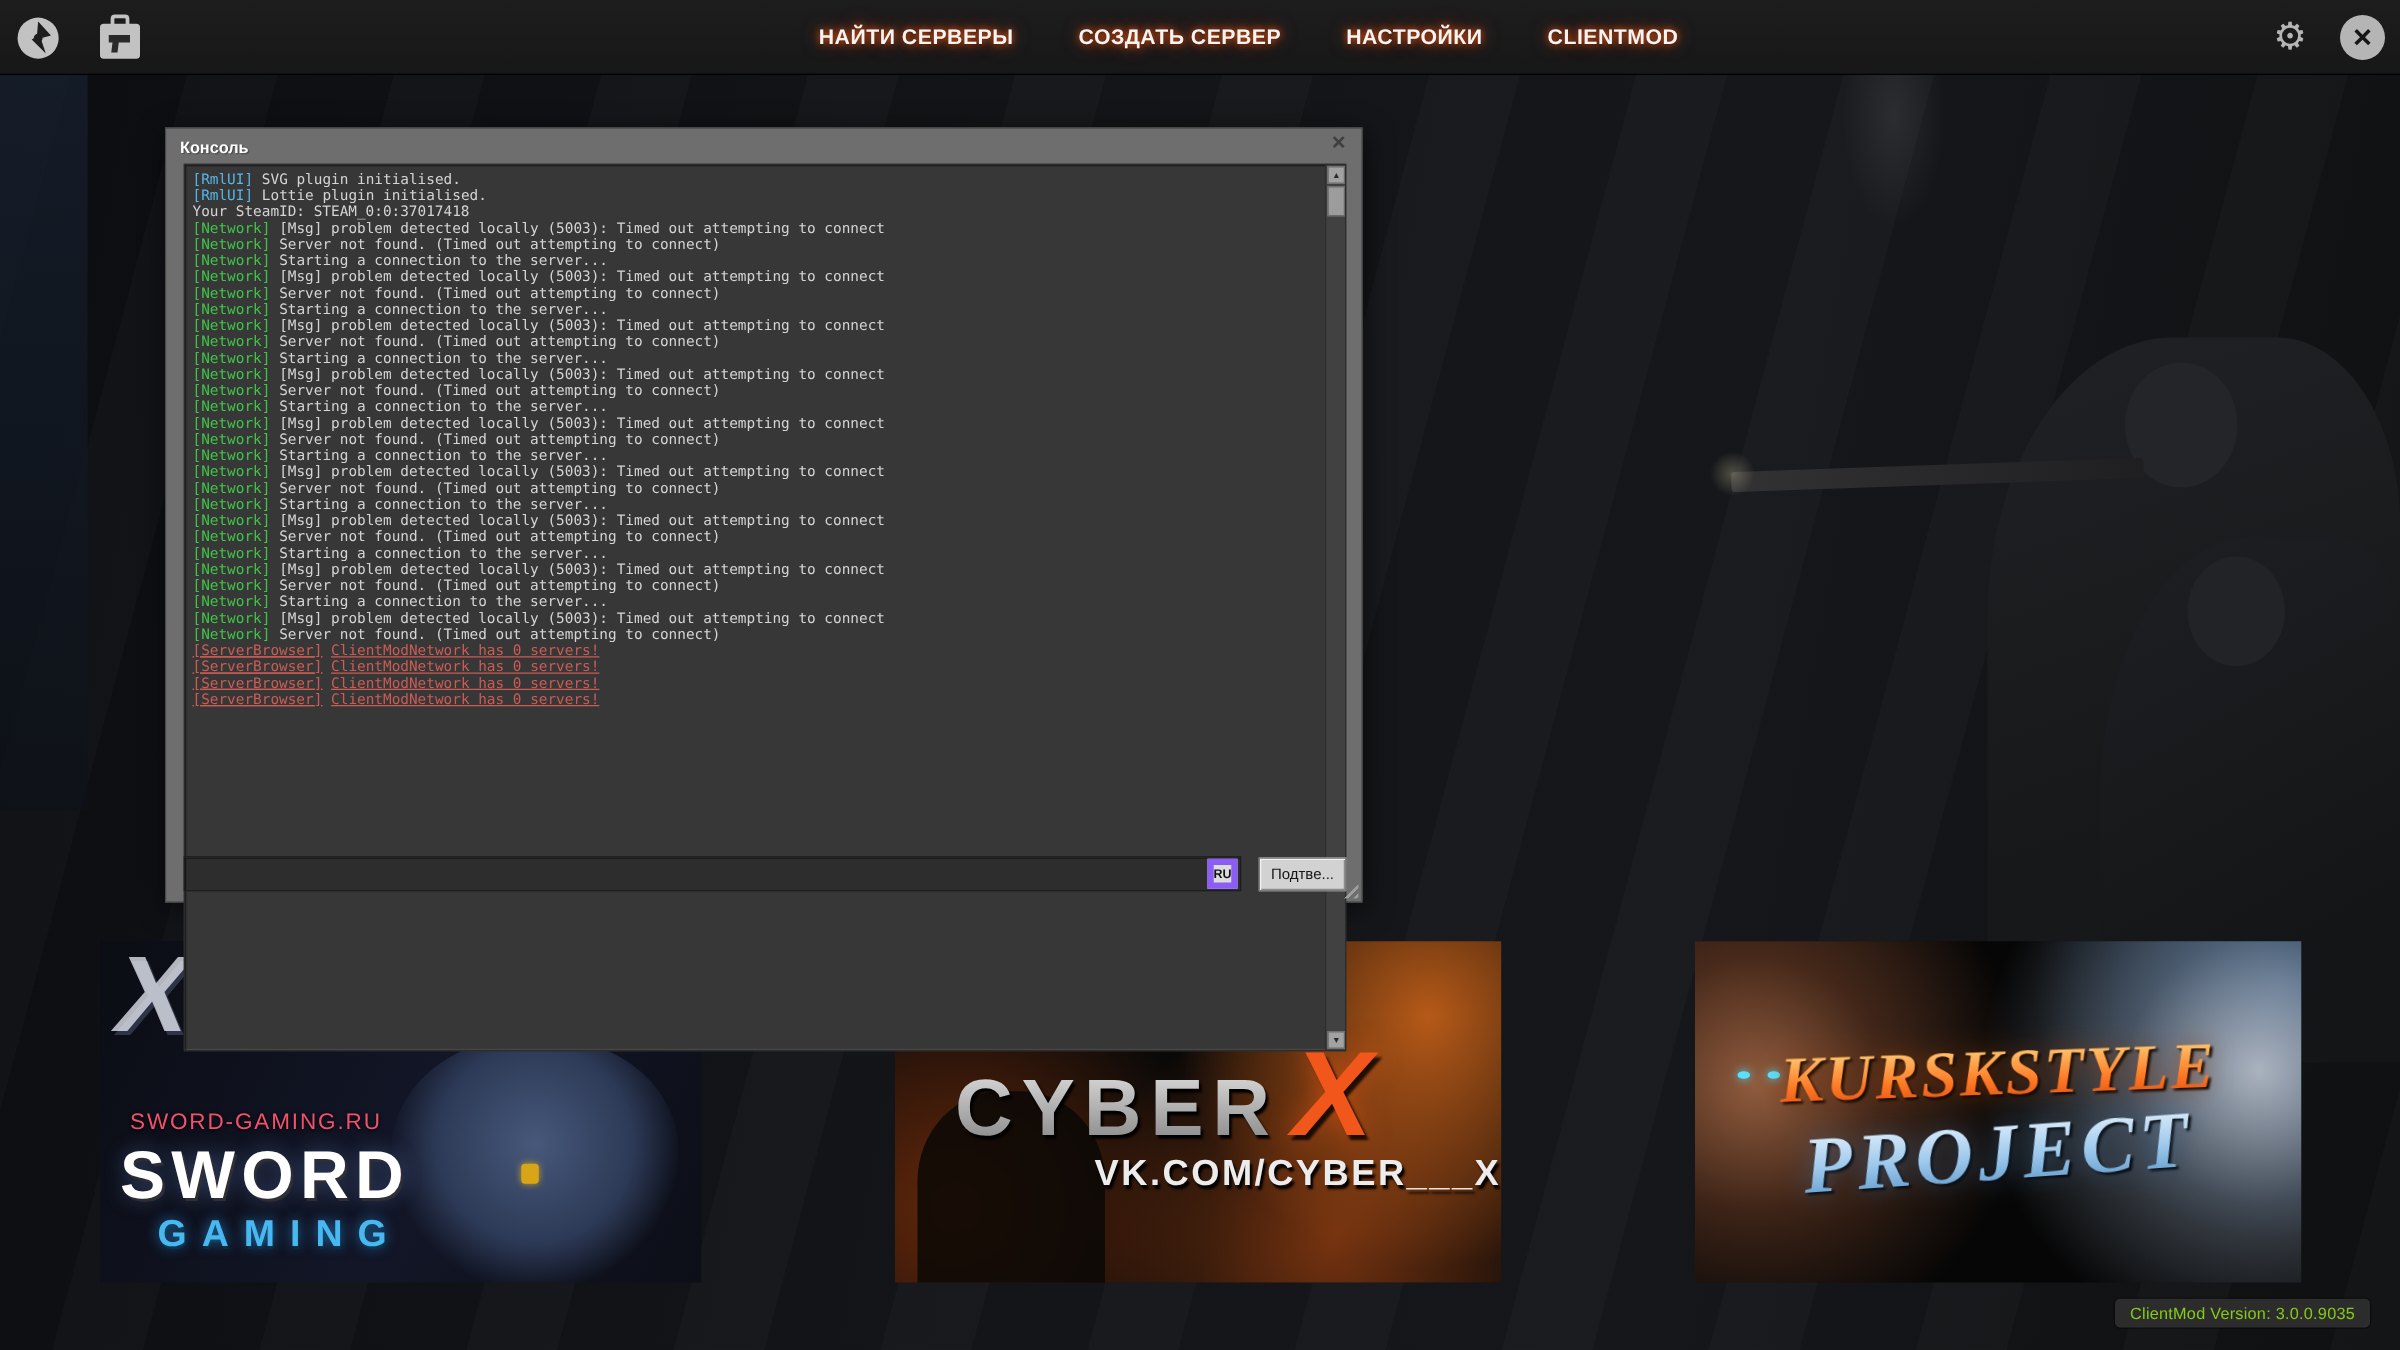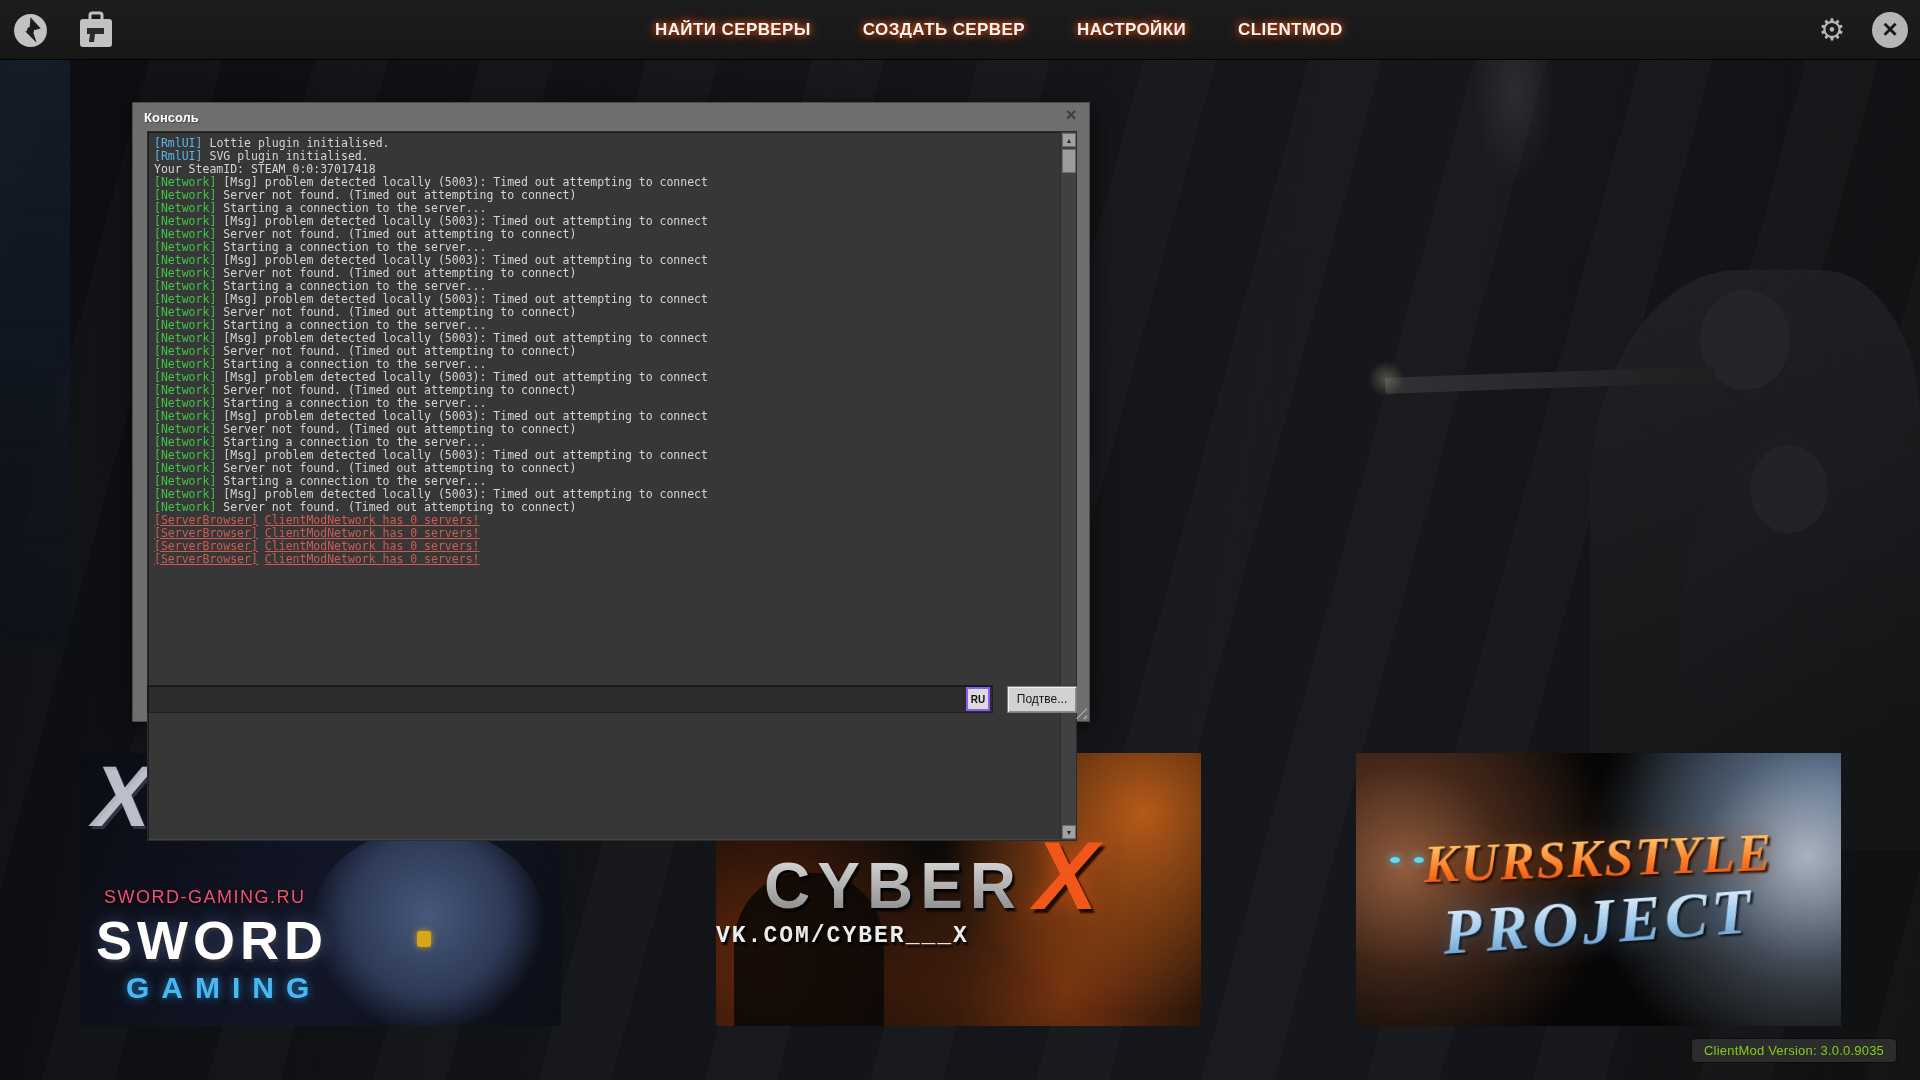--- a/index.html
+++ b/index.html
@@ -60,22 +60,22 @@
   .sword-name { position:absolute; left:16px; top:156px; font-size:54px; font-weight:bold; letter-spacing:5px; color:#ffffff;
     text-shadow:2px 3px 0 #2e2e34, 0 0 16px rgba(130,170,255,.35); }
   .sword-tag { position:absolute; left:46px; top:218px; font-size:30px; font-weight:bold; letter-spacing:12px; color:#49b8f0;
     text-shadow:0 0 10px rgba(40,140,220,.8), 1px 2px 0 #06222f; }
   .cyber-dark-figure { position:absolute; left:18px; top:120px; width:150px; height:160px; border-radius:45% 45% 0 0; background:rgba(10,8,6,.85); }
   .cyber-name { position:absolute; left:48px; top:96px; font-size:64px; font-weight:bold; letter-spacing:7px;
     background:linear-gradient(180deg,#e4e4e4,#7e7e7e); -webkit-background-clip:text; background-clip:text; color:transparent;
     filter:drop-shadow(2px 3px 1px #000); }
   .cyber-x { position:absolute; left:318px; top:68px; font-size:96px; font-weight:bold; font-style:italic; color:#f1561b;
     text-shadow:3px 4px 2px rgba(0,0,0,.8), 0 0 22px rgba(255,90,20,.55); }
-  .cyber-link { position:absolute; left:0; top:170px; width:100%; text-align:left; font-size:23px; font-weight:bold; letter-spacing:2px;
-    color:#ececec; text-shadow:2px 3px 2px #000;font-family:Liberation Mono, monospace; }
+  .cyber-link { position:absolute; left:0; top:170px; width:100%; text-align:right; font-size:29px; font-weight:bold; letter-spacing:2px;
+    color:#ececec; text-shadow:2px 3px 2px #000; }
   .kursk-eye { position:absolute; left:34px; top:104px; width:10px; height:6px; background:#5ae0ff; border-radius:50%; box-shadow:0 0 8px #49d6ff; }
   .kursk-eye2 { left:58px; }
   .kursk-line1 { position:absolute; left:0; top:76px; width:100%; text-align:center; font-family:"Liberation Serif", serif; font-style:italic;
     font-weight:bold; font-size:52px; letter-spacing:2px; transform:rotate(-2deg);
     background:linear-gradient(180deg,#ffd27a 10%,#ff7a24 60%,#d8440f); -webkit-background-clip:text; background-clip:text; color:transparent;
     filter:drop-shadow(0 0 10px rgba(255,110,20,.45)) drop-shadow(2px 2px 1px #000); }
   .kursk-line2 { position:absolute; left:0; top:132px; width:100%; text-align:center; font-family:"Liberation Serif", serif; font-style:italic;
     font-weight:bold; font-size:64px; letter-spacing:4px; transform:rotate(-4deg);
     background:linear-gradient(180deg,#eef6ff 5%,#9cc8ec 55%,#4f8cc0); -webkit-background-clip:text; background-clip:text; color:transparent;
     filter:drop-shadow(0 0 10px rgba(120,180,240,.4)) drop-shadow(2px 2px 1px #000); }
@@ -103,21 +103,21 @@
   .scroll-btn { position:absolute; left:1px; width:14px; height:14px; background:#a2a2a2; border:1px solid #6a6a6a;
     display:flex; align-items:center; justify-content:center; font-size:7px; color:#2a2a2a; cursor:pointer; }
   .scroll-up { top:1px; } .scroll-down { bottom:1px; }
   .scroll-thumb { position:absolute; left:1px; top:17px; width:14px; height:24px; background:#9c9c9c; border:1px solid #6a6a6a; cursor:grab; }
   
   .console-input-row { position:absolute; left:14px; bottom:8px; width:930px; height:28px; display:flex; align-items:center; }
   .console-input { position:relative; flex:0 0 846px; height:28px; background:#2d2d2d; border:1px solid #1e1e1e;
     box-shadow:inset 1px 1px 0 rgba(0,0,0,.5); display:flex; align-items:center; }
   .console-input input { flex:1; height:100%; background:transparent; border:none; outline:none; color:#d8d8d8;
     font-family:"DejaVu Sans Mono", monospace; font-size:12px; padding:0 6px; }
-  .lang-badge { width:24px; height:24px; margin-right:2px; background:#dcdcdc; border:2px solid #8b5cf6;
+  .lang-badge { width:24px; height:24px; margin-right:2px; background:#dcdcdc; border:5px solid #8b5cf6;
     display:flex; align-items:center; justify-content:center; font-size:10px; font-weight:bold; color:#111; cursor:pointer; }
   .confirm-btn { margin-left:14px; width:70px; height:27px; background:#d2d2d2; border:1px solid #7e7e7e; color:#161616;
     font-size:12px; font-family:"Liberation Sans", sans-serif; cursor:pointer; white-space:nowrap; overflow:hidden;
     box-shadow:inset 1px 1px 0 #f2f2f2, inset -1px -1px 0 #8c8c8c; }
   .resize-grip { position:absolute; right:2px; bottom:2px; width:13px; height:13px; cursor:nwse-resize;
     background:repeating-linear-gradient(135deg, #9e9e9e 0 2px, transparent 2px 5px);
     clip-path:polygon(100% 0, 100% 100%, 0 100%); }
 
   
   .version-badge { position:absolute; right:24px; bottom:18px; z-index:6; background:rgba(46,46,46,.94); border-radius:4px;
@@ -163,23 +163,23 @@
 
   <div class="console-win">
     <div class="console-titlebar">
       <span class="console-title">Консоль</span>
       <span class="console-close">×</span>
     </div>
 
     <div class="console-log-wrap">
       <div class="console-log">
 
+          <div class="log-line"><span class="log-tag t-rmlui">[RmlUI]</span><span class="log-text">SVG plugin initialised.</span></div>
+
           <div class="log-line"><span class="log-tag t-rmlui">[RmlUI]</span><span class="log-text">Lottie plugin initialised.</span></div>
-
-          <div class="log-line"><span class="log-tag t-rmlui">[RmlUI]</span><span class="log-text">SVG plugin initialised.</span></div>
 
           <div class="log-line"><span class="log-text">Your SteamID: STEAM_0:0:37017418</span></div>
 
           <div class="log-line"><span class="log-tag t-network">[Network]</span><span class="log-text">[Msg] problem detected locally (5003): Timed out attempting to connect</span></div>
 
           <div class="log-line"><span class="log-tag t-network">[Network]</span><span class="log-text">Server not found. (Timed out attempting to connect)</span></div>
 
           <div class="log-line"><span class="log-tag t-network">[Network]</span><span class="log-text">Starting a connection to the server...</span></div>
 
           <div class="log-line"><span class="log-tag t-network">[Network]</span><span class="log-text">[Msg] problem detected locally (5003): Timed out attempting to connect</span></div>

